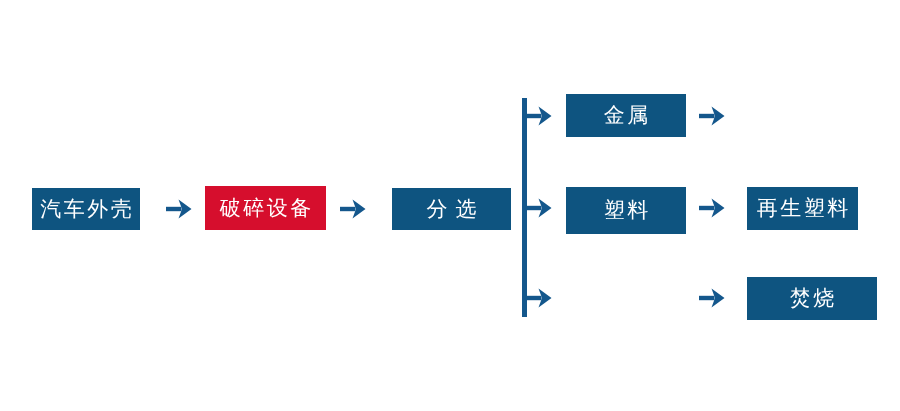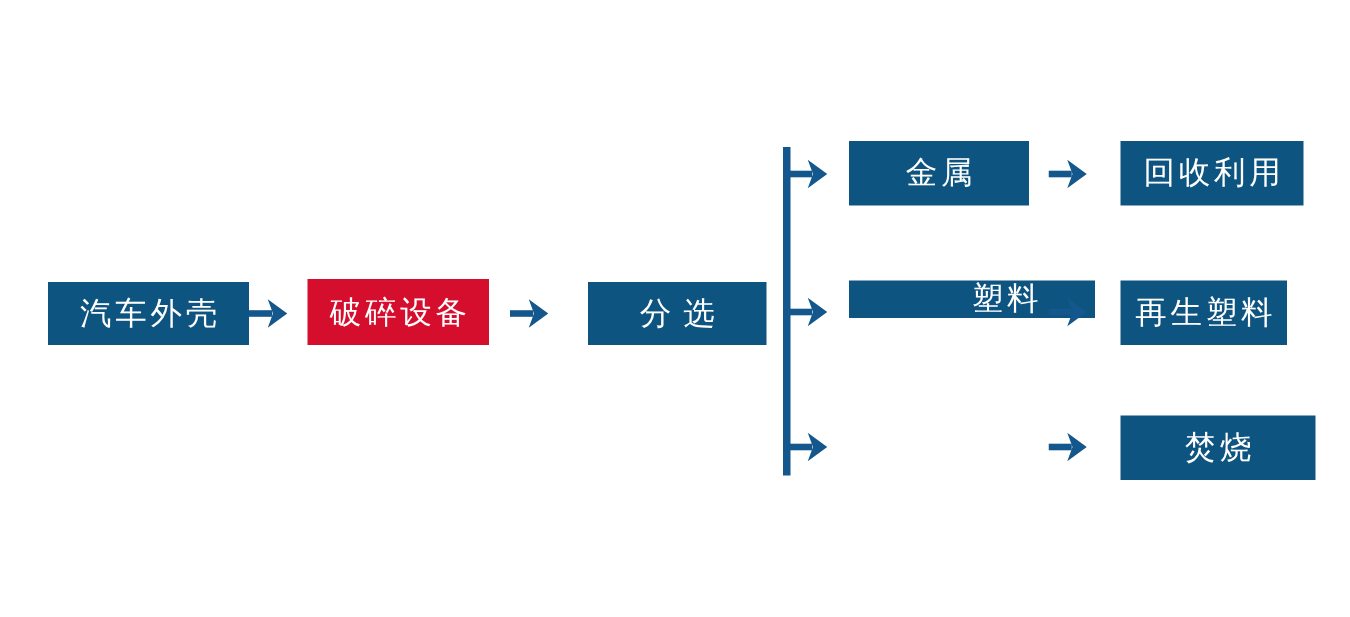--- a/index.html
+++ b/index.html
@@ -48,21 +48,21 @@
     width: 4.5px;
     height: 219px;
     background: var(--arrow-blue, #14578c);
   }
 </style>
 </head>
 <body>
 
 <div class="stage">
 
-  <div class="node blue" style="left:32px; top:188px; width:134px; height:42px;">
+  <div class="node blue" style="left:32px; top:188px; width:108px; height:42px;">
     <span class="lbl">汽车外壳</span>
   </div>
 
   <svg class="arrow" style="left:166px; top:199px;" width="26" height="20" viewBox="0 0 26 20" aria-hidden="true">
     <rect x="0" y="7.8" width="15.5" height="4.4" fill="currentColor"></rect>
     <polygon points="12.5,0.5 25.5,10 12.5,19.5 16,10" fill="currentColor"></polygon>
   </svg>
 
   <div class="node red" style="left:205px; top:186px; width:121px; height:44px;">
     <span class="lbl">破碎设备</span>
@@ -92,25 +92,22 @@
     <polygon points="12.5,0.5 25.5,10 12.5,19.5 16,10" fill="currentColor"></polygon>
   </svg>
 
   <div class="node blue" style="left:566px; top:94px; width:120px; height:43px;">
     <span class="lbl">金属</span>
   </div>
   <svg class="arrow" style="left:699px; top:106px;" width="26" height="20" viewBox="0 0 26 20" aria-hidden="true">
     <rect x="0" y="7.8" width="15.5" height="4.4" fill="currentColor"></rect>
     <polygon points="12.5,0.5 25.5,10 12.5,19.5 16,10" fill="currentColor"></polygon>
   </svg>
-  <div class="node blue" style="left:747px; top:94px; width:122px; height:43px;">
-    <span class="lbl">回收利用</span>
-  </div>
 
-  <div class="node blue" style="left:566px; top:187px; width:120px; height:25px;padding-left:44px;">
+  <div class="node blue" style="left:566px; top:187px; width:120px; height:47px;">
     <span class="lbl">塑料</span>
   </div>
   <svg class="arrow" style="left:699px; top:198px;" width="26" height="20" viewBox="0 0 26 20" aria-hidden="true">
     <rect x="0" y="7.8" width="15.5" height="4.4" fill="currentColor"></rect>
     <polygon points="12.5,0.5 25.5,10 12.5,19.5 16,10" fill="currentColor"></polygon>
   </svg>
   <div class="node blue" style="left:747px; top:187px; width:111px; height:43px;">
     <span class="lbl">再生塑料</span>
   </div>
 

